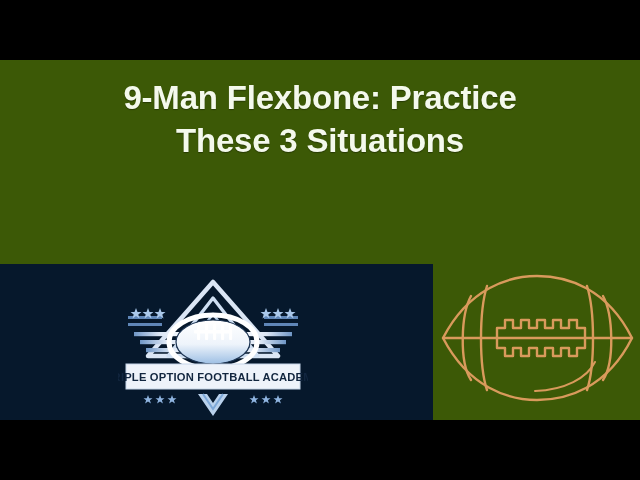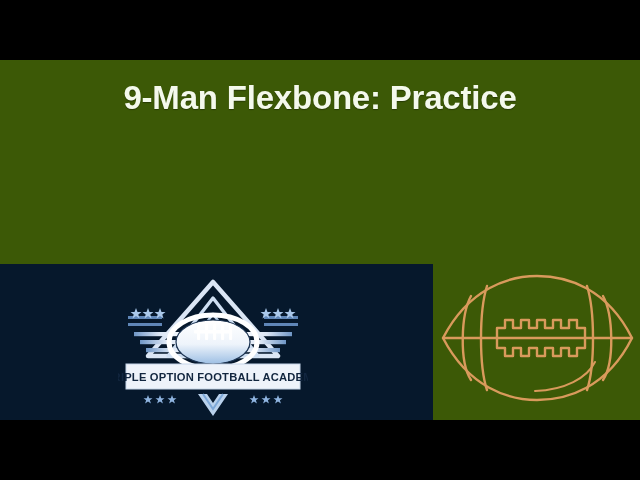--- a/index.html
+++ b/index.html
@@ -92,20 +92,21 @@
 </style>
 </head>
 <body>
 
 <div id="stage">
 
   <div id="green-bg"></div>
 
   <div id="title-block">
     <span class="title-line">9-Man Flexbone: Practice</span>
+    <span class="title-line">These 3 Situations</span>
   </div>
 
   <div id="logo-panel">
     <div id="logo-mark">
       <svg viewBox="0 0 190 148" xmlns="http://www.w3.org/2000/svg" aria-hidden="true">
         <defs>
           <linearGradient id="ballGrad" x1="0" y1="0" x2="0" y2="1">
             <stop offset="0%" stop-color="#ffffff"></stop>
             <stop offset="55%" stop-color="#eef4fb"></stop>
             <stop offset="100%" stop-color="#9dbfe4"></stop>

